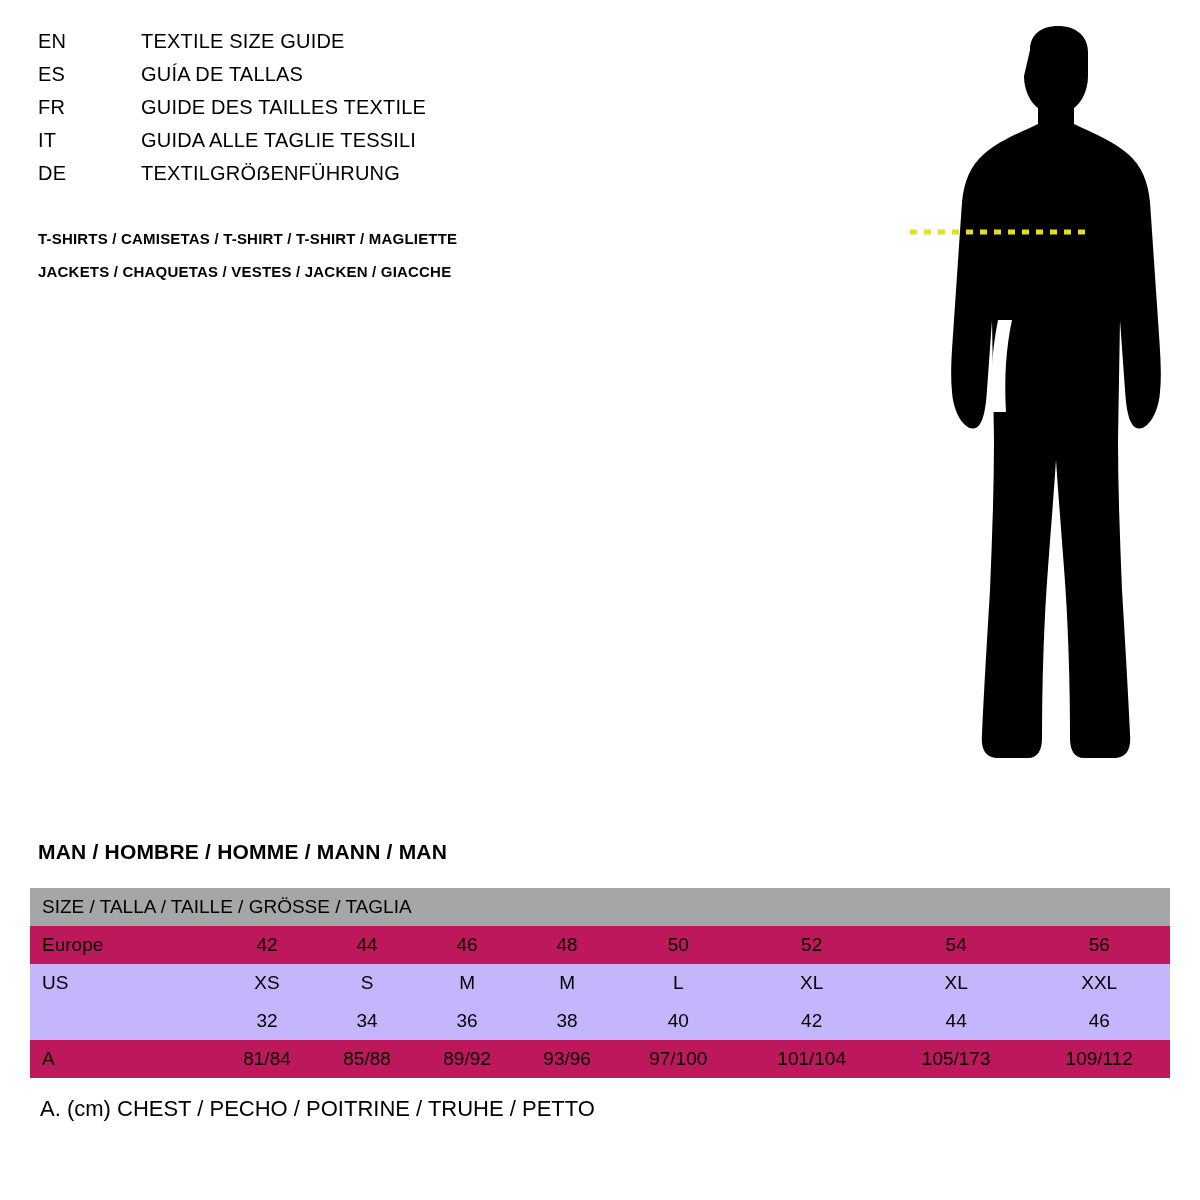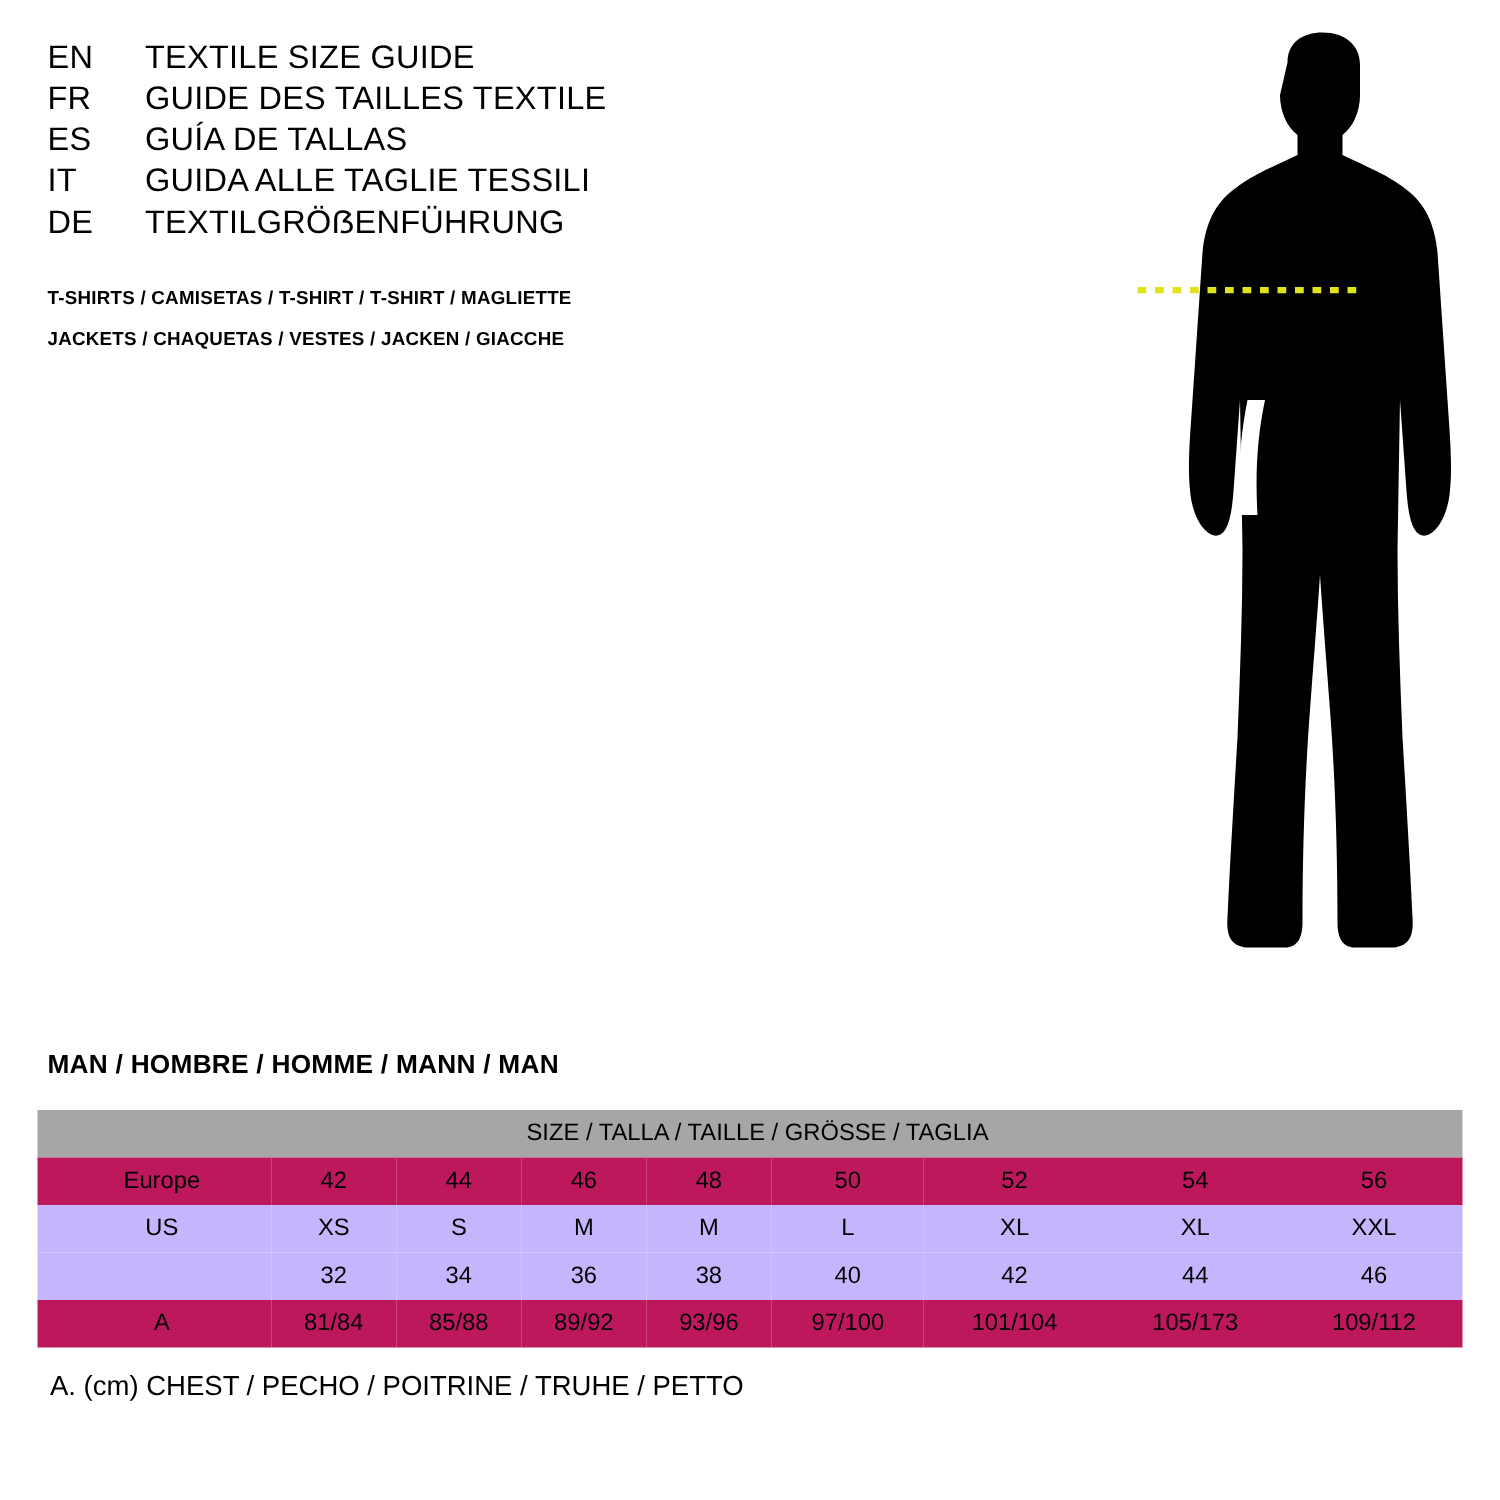--- a/index.html
+++ b/index.html
@@ -20,29 +20,30 @@
   .lang-block {
     position: absolute;
     left: 38px;
     top: 30px;
     width: 720px;
   }
   .lang-row {
     display: flex;
     align-items: baseline;
     height: 33px;
-    font-size: 26px;
+    font-size: 20px;
     letter-spacing: 0.2px;
   }
   .lang-code {
     width: 78px;
     flex: 0 0 78px;
   }
   .lang-text {
     flex: 1 1 auto;
+    margin-left: 25px;
   }
 
   .garment-lines {
     position: absolute;
     left: 38px;
     top: 222px;
     font-size: 15px;
     font-weight: bold;
     line-height: 33px;
     letter-spacing: 0.2px;
@@ -99,21 +100,21 @@
   .row-head {
     background: #a6a6a6;
   }
   .row-light {
     background: #c4b5fd;
   }
   .row-white {
     background: #be185d;
   }
   .cell-label {
-    text-align: center;
+    text-align: left;
     padding-left: 12px !important;
     width: 175px;
   }
   .cell-val {
     text-align: center;
   }
   .head-text {
     font-size: 19px;
   }
 
@@ -126,26 +127,26 @@
 </style>
 </head>
 <body>
 
 <div class="lang-block">
   <div class="lang-row">
     <span class="lang-code">EN</span>
     <span class="lang-text">TEXTILE SIZE GUIDE</span>
   </div>
   <div class="lang-row">
+    <span class="lang-code">ES</span>
+    <span class="lang-text">GUÍA DE TALLAS</span>
+  </div>
+  <div class="lang-row">
     <span class="lang-code">FR</span>
     <span class="lang-text">GUIDE DES TAILLES TEXTILE</span>
-  </div>
-  <div class="lang-row">
-    <span class="lang-code">ES</span>
-    <span class="lang-text">GUÍA DE TALLAS</span>
   </div>
   <div class="lang-row">
     <span class="lang-code">IT</span>
     <span class="lang-text">GUIDA ALLE TAGLIE TESSILI</span>
   </div>
   <div class="lang-row">
     <span class="lang-code">DE</span>
     <span class="lang-text">TEXTILGRÖẞENFÜHRUNG</span>
   </div>
 </div>

